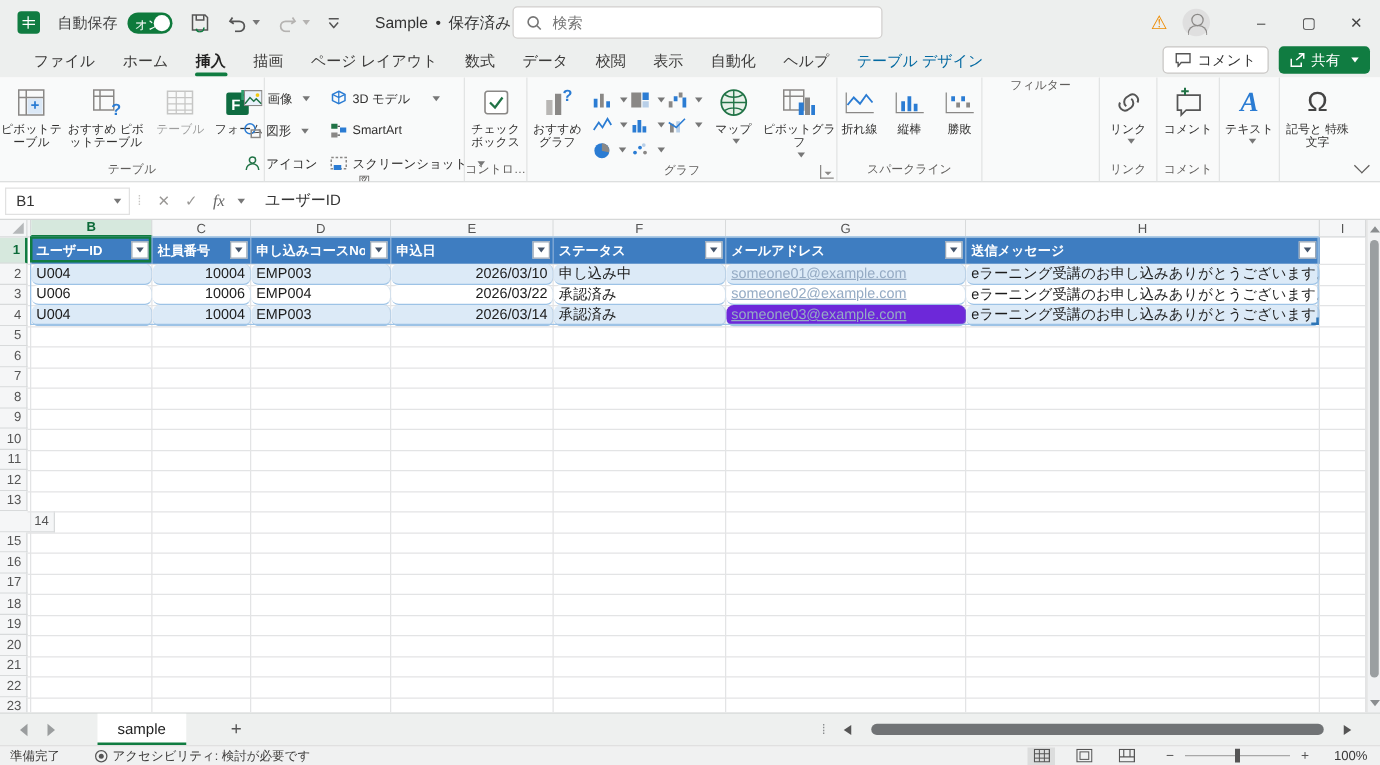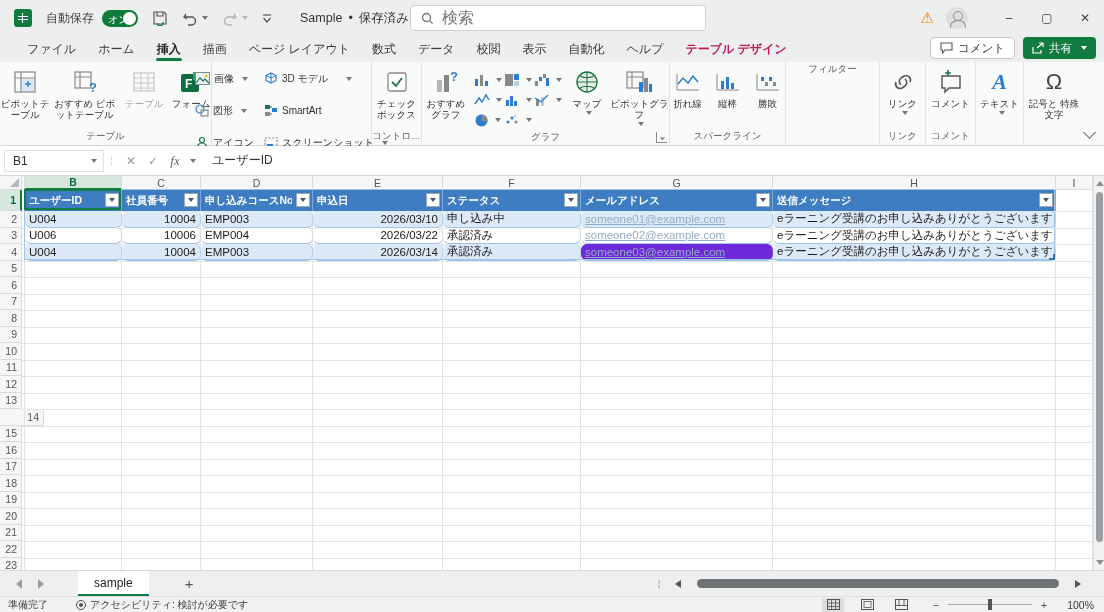--- a/index.html
+++ b/index.html
@@ -17,50 +17,50 @@
   .toggle { width:36px; height:17px; background:#0e7a3c; border-radius:9px; margin-left:8px; position:relative; flex:0 0 auto; cursor:pointer; }
   .toggle .on-label { position:absolute; left:6px; top:3px; font-size:10px; color:#fff; }
   .toggle .knob { position:absolute; right:2px; top:2px; width:13px; height:13px; border-radius:50%; background:#fff; }
   .qat-btn { margin-left:14px; font-size:14px; color:#555; position:relative; display:flex; align-items:center; }
   .qat-btn.disabled { color:#b5b3b1; }
   .mini-caret { width:0; height:0; border-left:3px solid transparent; border-right:3px solid transparent; border-top:4px solid #777; margin-left:4px; display:inline-block; }
   .mini-caret.light { border-top-color:#b5b3b1; }
   .doc-title { display:flex; align-items:center; gap:6px; margin-left:28px; font-size:12.5px; color:#333; }
   #search-box { position:absolute; left:410px; top:5px; width:296px; height:26px; background:#fff; border:1px solid #d2d0ce; border-radius:4px; display:flex; align-items:center; padding-left:10px; }
   #search-box svg { flex:0 0 auto; }
-  #search-input { border:none; outline:none; font-size:16px; margin-left:8px; width:240px; background:transparent; color:#333; }
+  #search-input { border:none; outline:none; font-size:12px; margin-left:8px; width:240px; background:transparent; color:#333; }
   #search-input::placeholder { color:#767676; }
   .tb-right { position:absolute; right:0; top:0; height:36px; display:flex; align-items:center; }
   .warn { color:#ED8B00; font-size:15px; margin-right:12px; }
   .avatar { width:22px; height:22px; border-radius:50%; background:#dfdfdf; position:relative; margin-right:22px; }
   .avatar::before { content:""; position:absolute; left:7px; top:4px; width:8px; height:8px; border:1.5px solid #8a8886; border-radius:50%; }
   .avatar::after { content:""; position:absolute; left:4px; top:13px; width:14px; height:7px; border:1.5px solid #8a8886; border-bottom:none; border-radius:7px 7px 0 0; }
   .winbtn { width:38px; height:36px; display:flex; align-items:center; justify-content:center; font-size:12px; color:#444; cursor:pointer; }
 
   
   #menubar { position:absolute; left:0; top:36px; width:1104px; height:26px; background:#edefee; display:flex; align-items:center; }
   .rtab { font-size:12px; color:#3b3a39; padding:0 11px; height:26px; line-height:26px; position:relative; cursor:pointer; white-space:nowrap; }
   .rtab.active { font-weight:700; color:#222; }
   .rtab.active::after { content:""; position:absolute; left:10px; right:10px; bottom:1px; height:3px; background:#107C41; border-radius:2px; }
-  .rtab.contextual { color:#be185d;font-weight:bold; }
+  .rtab.contextual { color:#0369a1; }
   .mb-right { position:absolute; right:8px; top:1px; display:flex; align-items:center; gap:8px; }
   .comment-btn { height:22px; background:#fff; border:1px solid #c8c6c4; border-radius:4px; font-size:11.5px; color:#333; display:flex; align-items:center; padding:0 9px; gap:5px; cursor:pointer; }
   .share-btn { height:22px; background:#107C41; border-radius:4px; font-size:11.5px; color:#fff; display:flex; align-items:center; padding:0 9px; gap:5px; cursor:pointer; }
   .share-btn .mini-caret { border-top-color:#fff; }
 
   
   #ribbon { position:absolute; left:0; top:62px; width:1104px; height:84px; background:#f9fafa; border-bottom:1px solid #d4d6d6; display:flex; }
   .rgroup { height:100%; border-right:1px solid #e2e4e4; display:flex; flex-direction:column; position:relative; flex:0 0 auto; }
   .rg-content { flex:1; display:flex; align-items:flex-start; justify-content:center; padding-top:5px; gap:2px; }
   .rg-label { height:16px; font-size:9.5px; color:#605e5c; text-align:center; line-height:14px; white-space:nowrap; overflow:hidden; }
   .bigbtn { width:56px; display:flex; flex-direction:column; align-items:center; cursor:pointer; padding-top:2px; }
   .bigbtn .bicon { height:26px; display:flex; align-items:center; justify-content:center; }
   .bigbtn .blabel { font-size:9.5px; line-height:11px; text-align:center; color:#323130; margin-top:3px; }
   .bigbtn.disabled { opacity:.45; }
-  .smallcol { display:flex; flex-direction:column; gap:15px; padding-top:3px; }
+  .smallcol { display:flex; flex-direction:column; gap:9px; padding-top:3px; }
   .smallbtn { display:flex; align-items:center; gap:4px; font-size:10px; color:#323130; cursor:pointer; height:17px; white-space:nowrap; }
   .chart-mini-grid { display:grid; grid-template-columns:repeat(3,30px); grid-auto-rows:20px; padding-top:3px; }
   .chart-mini { display:flex; align-items:center; gap:2px; cursor:pointer; }
   .dlg-launcher { position:absolute; right:2px; bottom:2px; width:11px; height:11px; border-left:1px solid #8a8886; border-bottom:1px solid #8a8886; cursor:pointer; }
   .dlg-launcher::after { content:""; position:absolute; right:2px; top:2px; width:0; height:0; border-top:4px solid transparent; border-left:4px solid transparent; border-right:4px solid #8a8886; transform:rotate(45deg); }
   .collapse-chv { position:absolute; right:10px; bottom:8px; width:9px; height:9px; border-right:1.5px solid #605e5c; border-bottom:1.5px solid #605e5c; transform:rotate(45deg); cursor:pointer; }
 
   
   #formulabar { position:absolute; left:0; top:146px; width:1104px; height:30px; background:#fff; border-bottom:1px solid #d6d8d8; display:flex; align-items:center; }
   #namebox { width:100px; height:22px; margin-left:4px; border:1px solid #e1e1e1; background:#fff; display:flex; align-items:center; font-size:12px; padding-left:8px; color:#333; }

